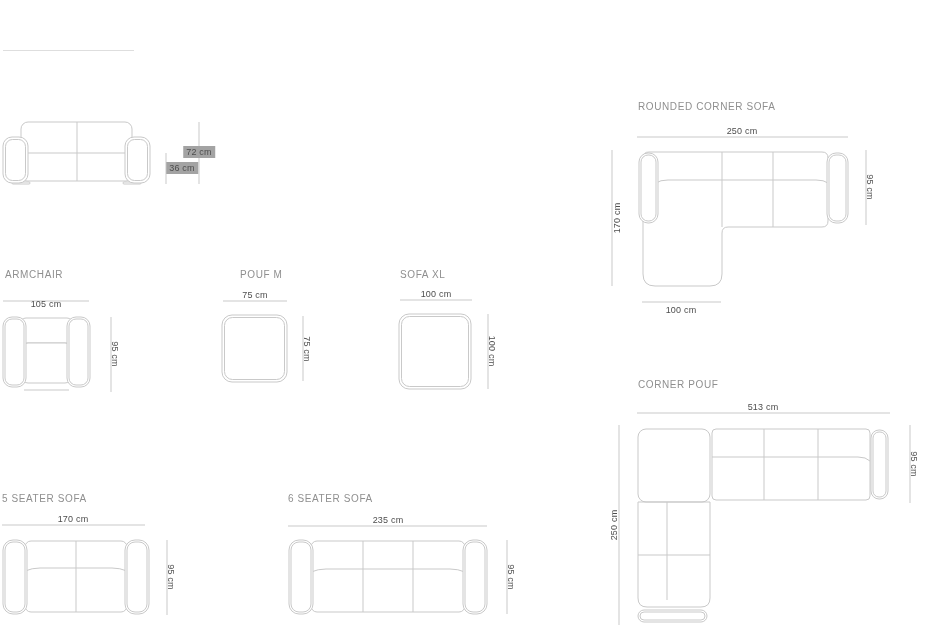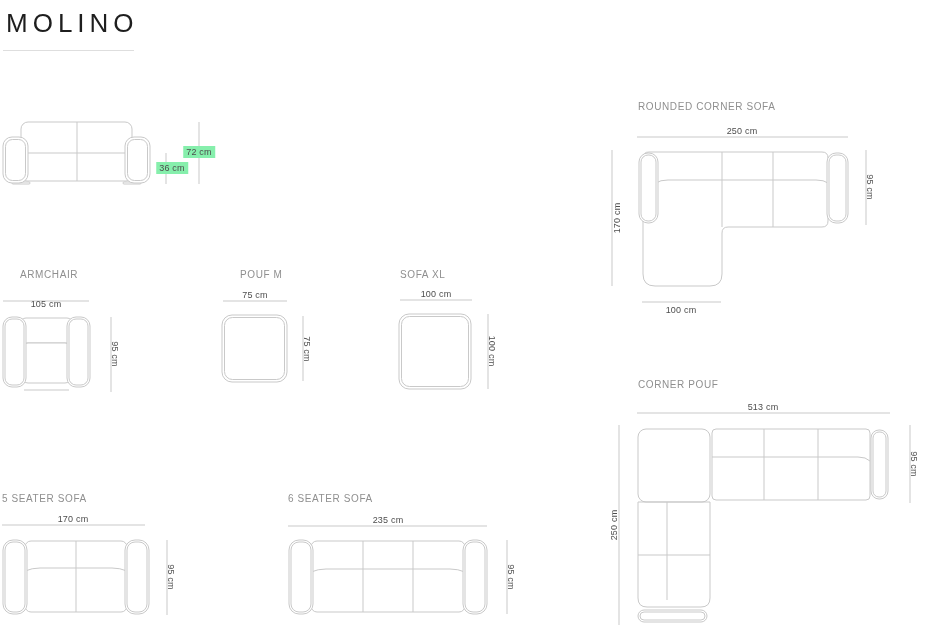--- a/index.html
+++ b/index.html
@@ -19,33 +19,32 @@
   .product-label{
     position:absolute;margin:0;
     font-size:10px;font-weight:500;letter-spacing:.6px;
     color:var(--label-text,#8f8f8f);white-space:nowrap;text-align:right;
   }
   .dim{
     position:absolute;font-size:9px;letter-spacing:.2px;
     color:var(--dim-text,#4d4d4d);white-space:nowrap;
     transform:translate(-50%,-50%);
   }
-  .dim.on-line{background:#86efac;padding:1px 3px;text-align:right;}
+  .dim.on-line{background:#a3a3a3;padding:1px 3px;text-align:right;}
   .dim.rot-cw{transform:translate(-50%,-50%) rotate(90deg);}
   .dim.rot-ccw{transform:translate(-50%,-50%) rotate(-90deg);}
   svg{position:absolute;overflow:visible;}
   .ln{stroke:var(--line,#c9c9c9);stroke-width:1;fill:none;}
   .lnf{stroke:var(--line,#c9c9c9);stroke-width:1;fill:#fff;}
 </style>
 </head>
 <body>
 
 <div class="canvas">
 
-  <h1 class="page-title">MOLINO</h1>
   <div class="title-rule"></div>
 
   <div>
     <svg style="left:0;top:112px" width="215" height="78" viewBox="0 0 215 78">
       <g>
         <rect class="ln" x="21" y="10" width="111" height="36" rx="7"></rect>
         <line class="ln" x1="77" y1="10" x2="77" y2="41"></line>
       </g>
       <g>
         <rect class="lnf" x="21" y="41" width="111" height="28" rx="6"></rect>
@@ -62,21 +61,21 @@
       <g>
         <rect class="lnf" x="125" y="25" width="25" height="46" rx="9"></rect>
         <rect class="ln" x="127.5" y="27.5" width="20" height="41" rx="7"></rect>
       </g>
       <g>
         <line class="ln" x1="199" y1="10" x2="199" y2="72"></line>
         <line class="ln" x1="166" y1="41" x2="166" y2="72"></line>
       </g>
     </svg>
     <span class="dim on-line" style="left:199px;top:152px">72 cm</span>
-    <span class="dim on-line" style="left:172px;top:168px">36 cm</span>
+    <span class="dim on-line" style="left:182px;top:168px">36 cm</span>
   </div>
 
   <div>
     <p class="product-label" style="left:638px;top:101px">ROUNDED CORNER SOFA</p>
     <svg style="left:600px;top:125px" width="290" height="190" viewBox="0 0 290 190">
       <g>
         <path class="ln" d="M 43,33 Q 43,27 49,27 L 222,27 Q 228,27 228,33 L 228,96 Q 228,102 222,102 L 128,102 Q 122,102 122,108 L 122,149 Q 122,161 110,161 L 55,161 Q 43,161 43,149 Z"></path>
       </g>
       <g>
         <path class="ln" d="M 56,58 Q 60,55 68,55 L 216,55 Q 224,55 228,58"></path>
@@ -98,21 +97,21 @@
         <line class="ln" x1="42" y1="177" x2="121" y2="177"></line>
       </g>
     </svg>
     <span class="dim" style="left:742px;top:131px">250 cm</span>
     <span class="dim rot-cw" style="left:870px;top:187px">95 cm</span>
     <span class="dim rot-ccw" style="left:617px;top:218px">170 cm</span>
     <span class="dim" style="left:681px;top:310px">100 cm</span>
   </div>
 
   <div>
-    <p class="product-label" style="left:20px;top:269px">ARMCHAIR</p>
+    <p class="product-label" style="left:5px;top:269px">ARMCHAIR</p>
     <svg style="left:0;top:296px" width="125" height="104" viewBox="0 0 125 104">
       <g>
         <rect class="ln" x="20" y="22" width="53" height="25" rx="6"></rect>
       </g>
       <g>
         <rect class="lnf" x="21" y="47" width="51" height="40" rx="7"></rect>
       </g>
       <g>
         <rect class="lnf" x="3" y="21" width="23" height="70" rx="9"></rect>
         <rect class="ln" x="5" y="23" width="19" height="66" rx="7"></rect>

